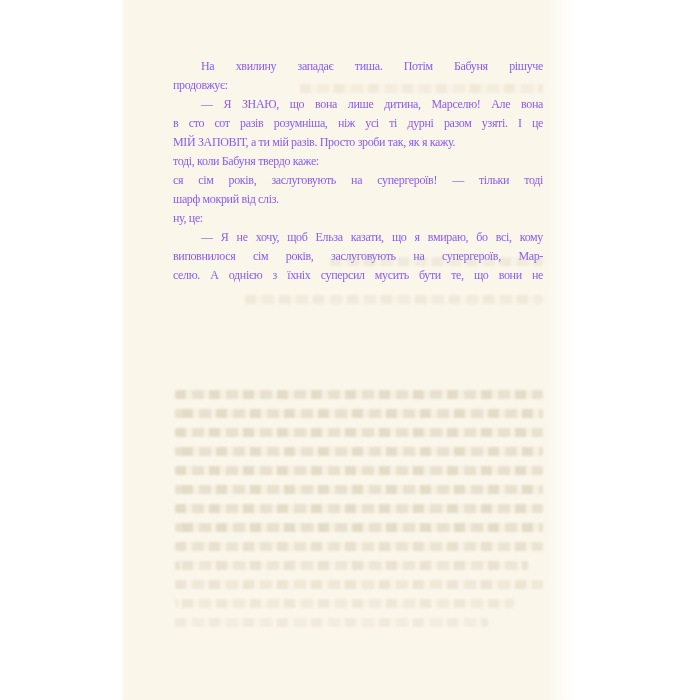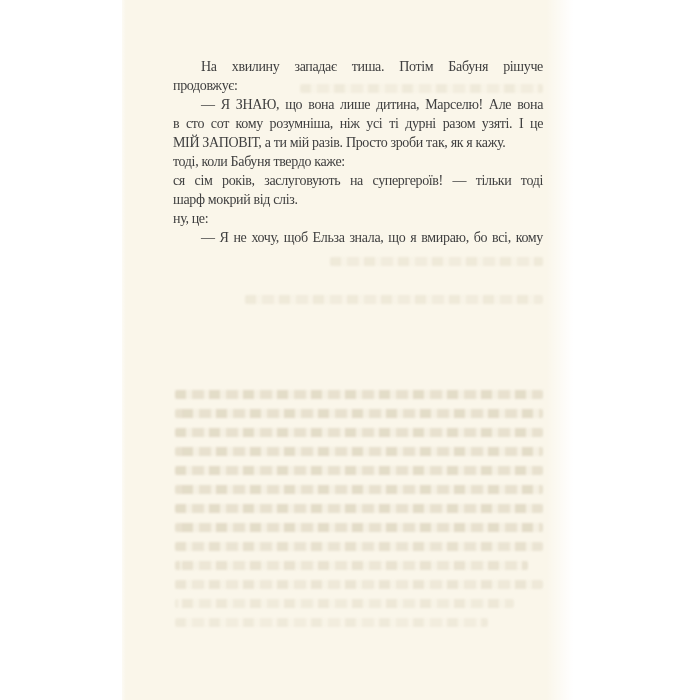--- a/index.html
+++ b/index.html
@@ -38,22 +38,22 @@
     position: absolute;
     right: -6px; top: 0; width: 34px; height: 100%;
     background: linear-gradient(to left, #ffffff 20%, rgba(255,255,255,0));
   }
   
   .page-text {
     position: absolute;
     left: 173px;
     top: 57px;
     width: 370px;
-    color: #404040;
-    font-size: 14px;
+    color: #8b5cf6;
+    font-size: 12px;
     line-height: 19px;
     letter-spacing: -0.35px;
   }
   .ln {
     width: 100%;
     text-align: justify;
     text-align-last: justify;
     white-space: nowrap;
   }
   .ln.end {
@@ -99,27 +99,29 @@
 <body>
 
 <div class="stage">
 
   <div class="paper"></div>
 
   <div class="page-text">
     <div class="ln in">На хвилину западає тиша. Потім Бабуня рішуче</div>
     <div class="ln end">продовжує:</div>
     <div class="ln in">— Я ЗНАЮ, що вона лише дитина, Марселю! Але вона</div>
-    <div class="ln">в сто сот кому розумніша, ніж усі ті дурні разом узяті. І це</div>
+    <div class="ln">в сто сот разів розумніша, ніж усі ті дурні разом узяті. І це</div>
     <div class="ln end">МІЙ ЗАПОВІТ, а ти мій разів. Просто зроби так, як я кажу.</div>
     <div class="ln end">тоді, коли Бабуня твердо каже:</div>
     <div class="ln">ся сім років, заслуговують на супергероїв! — тільки тоді</div>
     <div class="ln end">шарф мокрий від сліз.</div>
     <div class="ln end">ну, це:</div>
-    <div class="ln in">— Я не хочу, щоб Ельза знала, що я вмираю, бо всі, кому</div>
+    <div class="ln in">— Я не хочу, щоб Ельза казати, що я вмираю, бо всі, кому</div>
+    <div class="ln">виповнилося сім років, заслуговують на супергероїв, Мар-</div>
+    <div class="ln">селю. А однією з їхніх суперсил мусить бути те, що вони не</div>
   </div>
 
   <div class="ghost" style="left:300px; top:84px;  width:243px; opacity:0.45;"></div>
   <div class="ghost" style="left:330px; top:257px; width:213px; opacity:0.5;"></div>
   <div class="ghost" style="left:245px; top:295px; width:298px; opacity:0.5;"></div>
 
   <div class="ghost-block">
     <div class="ghost"></div>
     <div class="ghost"></div>
     <div class="ghost"></div>

